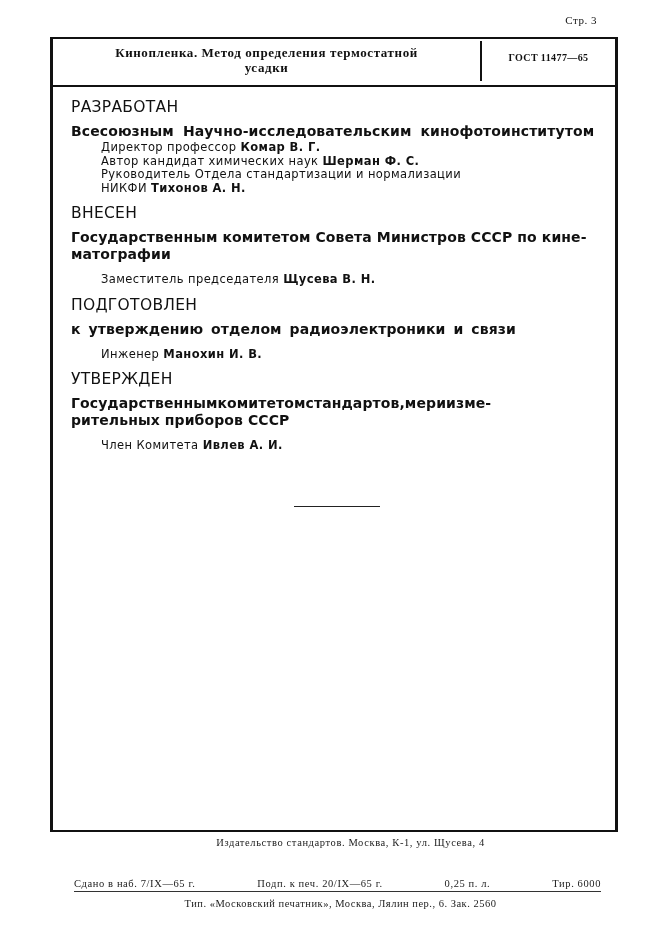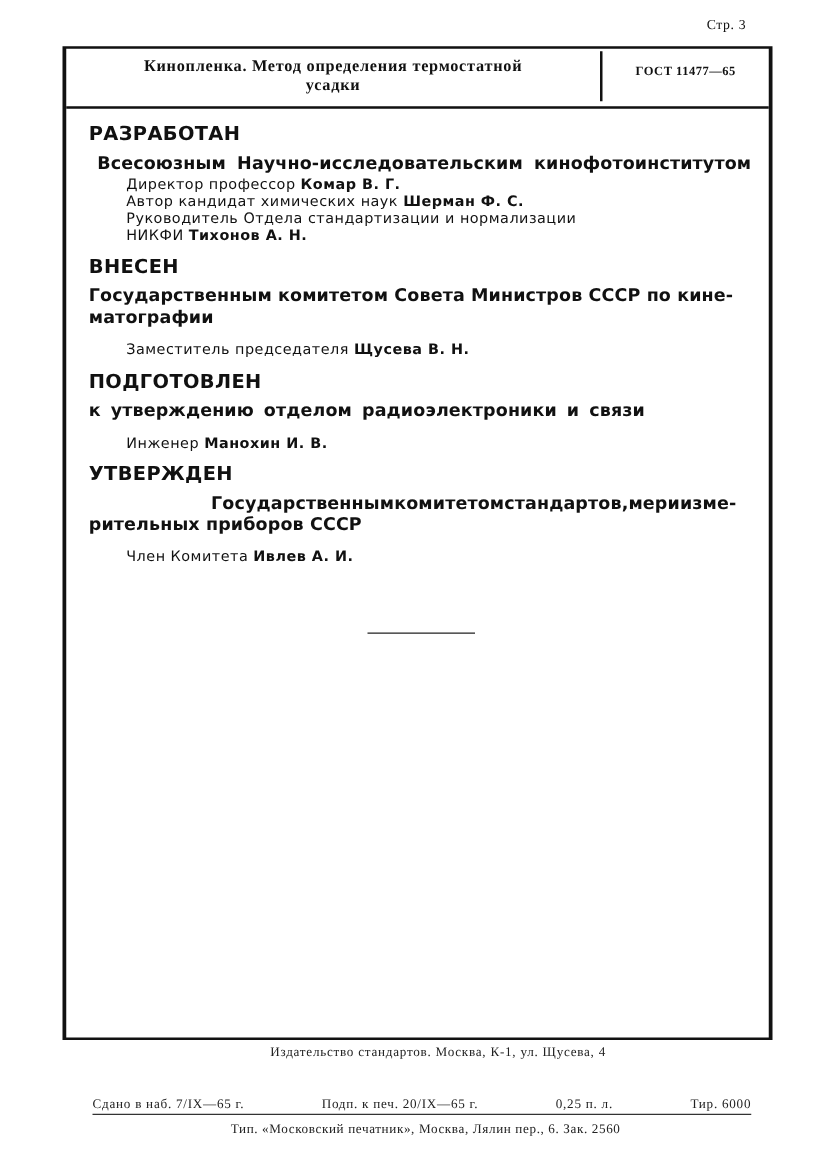--- a/index.html
+++ b/index.html
@@ -26,21 +26,21 @@
     position: absolute; left: 427px; top: 2px; height: 40px; width: 0;
     border-left: 2px solid #111;
   }
   .header-code {
     position: absolute; left: 429px; right: 0; top: 13px; text-align: center;
     font-family: "Liberation Serif", serif; font-weight: bold; font-size: 10px; letter-spacing: 0.4px;
   }
   .content { position: absolute; left: 18px; top: 58px; width: 530px; font-family: "DejaVu Sans", sans-serif; }
   .section { margin-bottom: 8px; }
   .section-heading {
-    font-weight: bold; font-size: 15.5px; line-height: 20px; letter-spacing: 0.3px; margin-bottom: 6px;
+    font-weight: normal; font-size: 15.5px; line-height: 20px; letter-spacing: 0.3px; margin-bottom: 6px;
   }
   .section-body {
     font-weight: bold; font-size: 14px; line-height: 17px; letter-spacing: 0.1px;
   }
   .person-list { margin-left: 30px; margin-top: 1px; }
   .person-line { font-size: 11.5px; line-height: 13.5px; letter-spacing: 0.4px; }
   .person-line b { font-weight: bold; }
   .person-line.spaced { margin-top: 10px; }
   .end-rule {
     position: absolute; left: 241px; top: 467px; width: 86px; height: 0;
@@ -69,21 +69,21 @@
       <div>усадки</div>
     </div>
     <div class="header-divider"></div>
     <div class="header-code">ГОСТ 11477—65</div>
   </div>
 
   <div class="content">
 
     <div class="section">
       <div class="section-heading">РАЗРАБОТАН</div>
-      <div class="section-body" style="word-spacing:4px;text-align:right;">Всесоюзным Научно-исследовательским кинофотоинститутом</div>
+      <div class="section-body" style="word-spacing:4px;">Всесоюзным Научно-исследовательским кинофотоинститутом</div>
       <div class="person-list">
         <div class="person-line">
           <span>Директор профессор</span>
           <b>Комар В. Г.</b>
         </div>
         <div class="person-line">
           <span>Автор кандидат химических наук</span>
           <b>Шерман Ф. С.</b>
         </div>
         <div class="person-line">
@@ -117,21 +117,21 @@
         <div class="person-line spaced">
           <span>Инженер</span>
           <b>Манохин И. В.</b>
         </div>
       </div>
     </div>
 
     <div class="section">
       <div class="section-heading">УТВЕРЖДЕН</div>
       <div class="section-body">
-        <div style="display:flex; justify-content:center; width:520px;margin-left:48px;">
+        <div style="display:flex; justify-content:flex-start; width:520px;">
           <span>Государственным</span>
           <span>комитетом</span>
           <span>стандартов,</span>
           <span>мер</span>
           <span>и</span>
           <span>изме-</span>
         </div>
         <div>рительных приборов СССР</div>
       </div>
       <div class="person-list">

